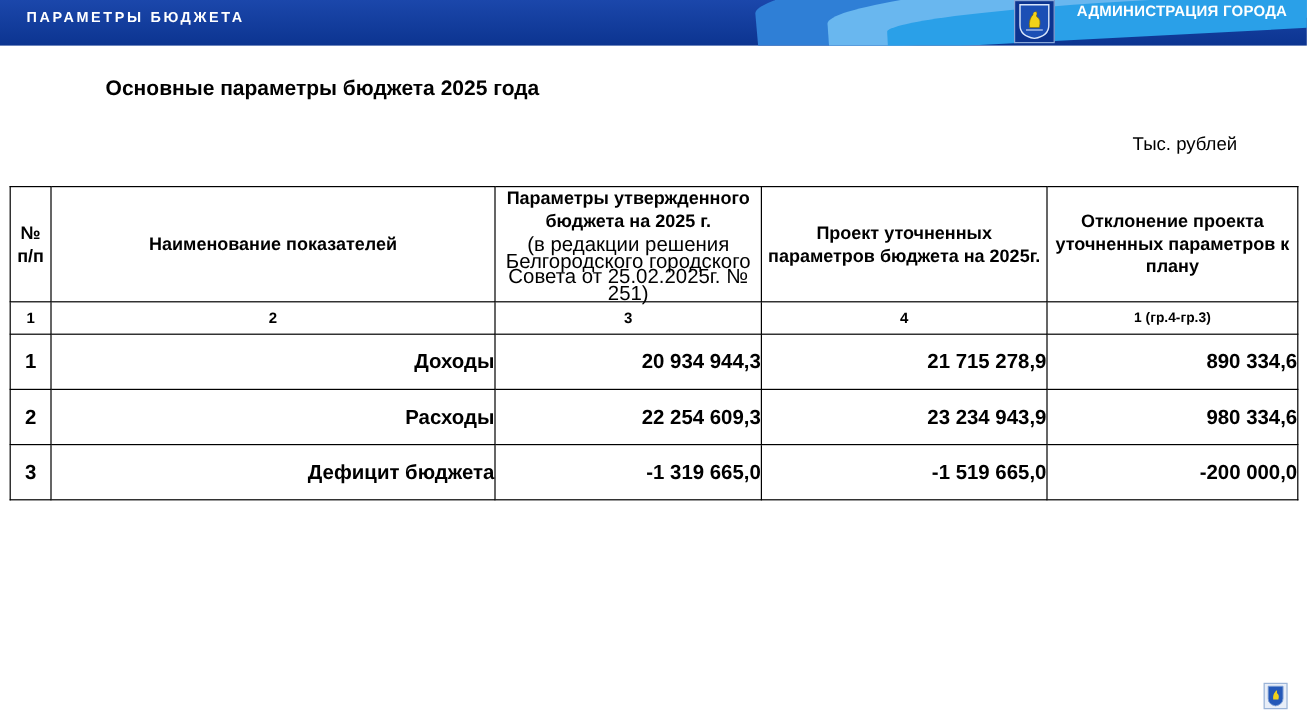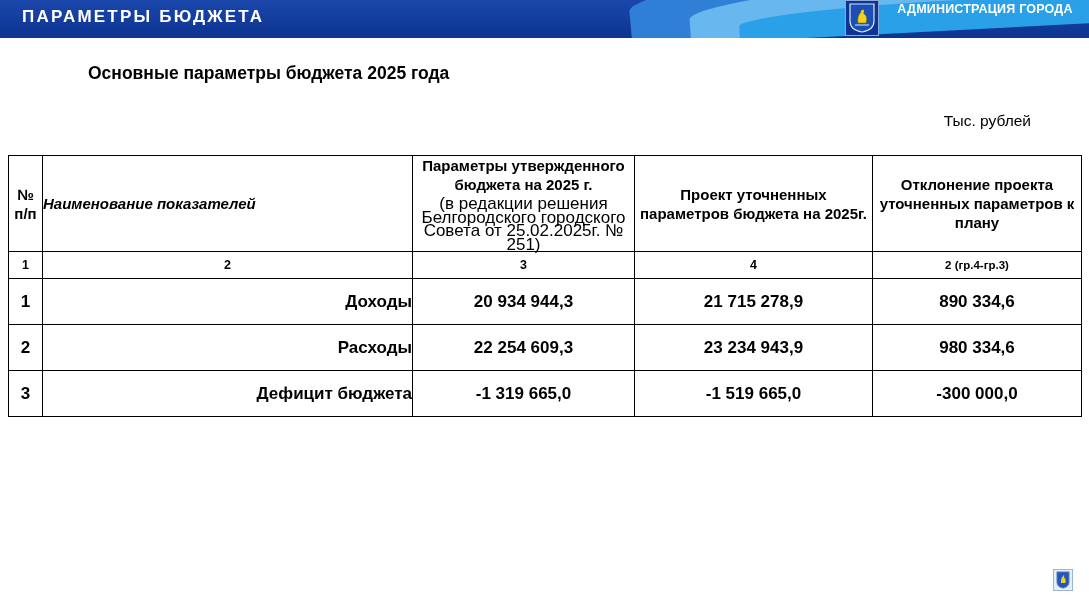--- a/index.html
+++ b/index.html
@@ -22,21 +22,21 @@
     width: 1089px;
     height: 38px;
     background: #0f3fa0;
     background: linear-gradient(180deg, #1b47ab 0%, #0c3490 100%);
   }
   .header-title {
     position: absolute;
     left: 22px;
     top: 7px;
     color: #ffffff;
-    font-size: 17px;
+    font-size: 12px;
     font-weight: bold;
     letter-spacing: 2.2px;
   }
   .header-sweep {
     position: absolute;
     right: 0; top: 0;
     width: 460px;
     height: 38px;
     overflow: hidden;
   }
@@ -147,22 +147,21 @@
   .col-dev   { width: 209px; }
 
   .hdr-cell {
     text-align: center;
     font-size: 15px;
     font-weight: bold;
     line-height: 19px;
     padding: 6px 5px;
   }
   .hdr-cell.left-name {
-    text-align: left;
-    font-style: italic;
+    text-align: center;
   }
   .hdr-sub {
     display: block;
     font-size: 17px;
     font-weight: normal;
     line-height: 13.5px;
     padding-top: 3px;
   }
   .num-row td {
     text-align: center;
@@ -180,21 +179,21 @@
     font-weight: bold;
   }
   .data-row td.c-num {
     text-align: center;
   }
   .data-row td.c-name {
     text-align: right;
     padding-left: 14px;
   }
   .data-row td.c-val {
-    text-align: center;
+    text-align: right;
   }
 
   
   .footer-crest {
     position: absolute;
     right: 16px;
     bottom: 8px;
     width: 20px;
     height: 22px;
     background: #e8eef8;
@@ -253,21 +252,21 @@
         <span class="hdr-sub">(в редакции решения Белгородского городского Совета от 25.02.2025г. № 251)</span>
       </th>
       <th class="hdr-cell">Проект уточненных параметров бюджета на 2025г.</th>
       <th class="hdr-cell">Отклонение проекта уточненных параметров к плану</th>
     </tr>
     <tr class="num-row">
       <td>1</td>
       <td>2</td>
       <td>3</td>
       <td>4</td>
-      <td class="small">2 (гр.4-гр.3)</td>
+      <td class="small">1 (гр.4-гр.3)</td>
     </tr>
   </thead>
   <tbody>
     <tr class="data-row">
       <td class="c-num">1</td>
       <td class="c-name">Доходы</td>
       <td class="c-val">20 934 944,3</td>
       <td class="c-val">21 715 278,9</td>
       <td class="c-val">890 334,6</td>
     </tr>
@@ -276,21 +275,21 @@
       <td class="c-name">Расходы</td>
       <td class="c-val">22 254 609,3</td>
       <td class="c-val">23 234 943,9</td>
       <td class="c-val">980 334,6</td>
     </tr>
     <tr class="data-row">
       <td class="c-num">3</td>
       <td class="c-name">Дефицит бюджета</td>
       <td class="c-val">-1 319 665,0</td>
       <td class="c-val">-1 519 665,0</td>
-      <td class="c-val">-300 000,0</td>
+      <td class="c-val">-200 000,0</td>
     </tr>
   </tbody>
 </table>
 
 <div class="footer-crest">
   <svg width="14" height="18" viewBox="0 0 14 18" aria-hidden="true">
     <path d="M0.8 0.8 H13.2 V11 Q13.2 16 7 17.3 Q0.8 16 0.8 11 Z" fill="#2458b8" stroke="#7fa0d4" stroke-width="0.8"></path>
     <path d="M5 12 Q4.5 7.5 6.8 5.5 Q7.4 3.8 8.3 4.6 Q7.8 6 8.4 7 Q10.4 8.2 9.3 12 Z" fill="#f2d21a"></path>
   </svg>
 </div>

